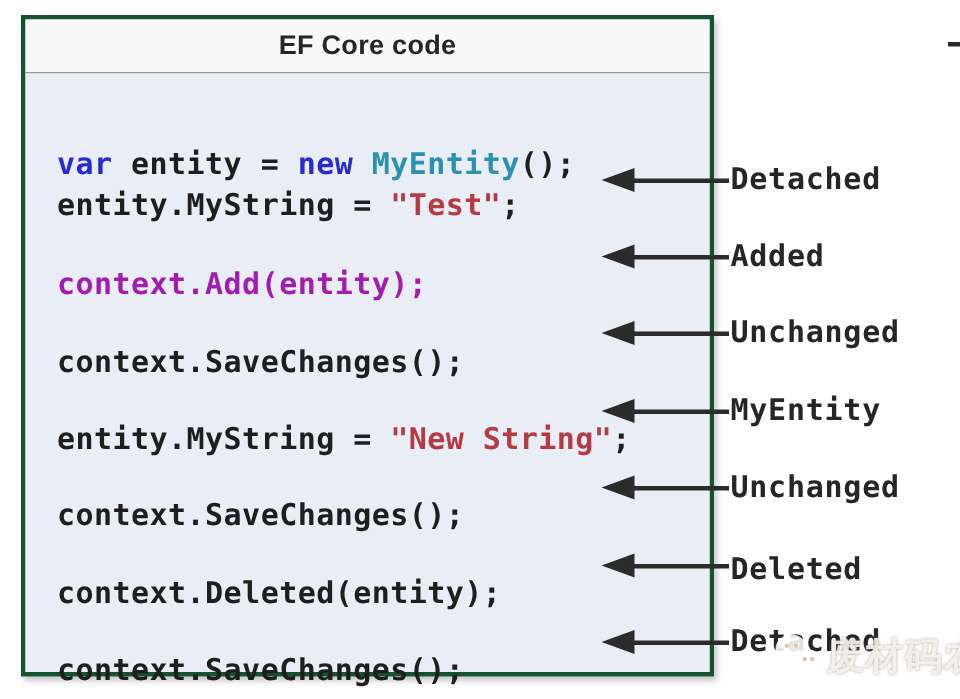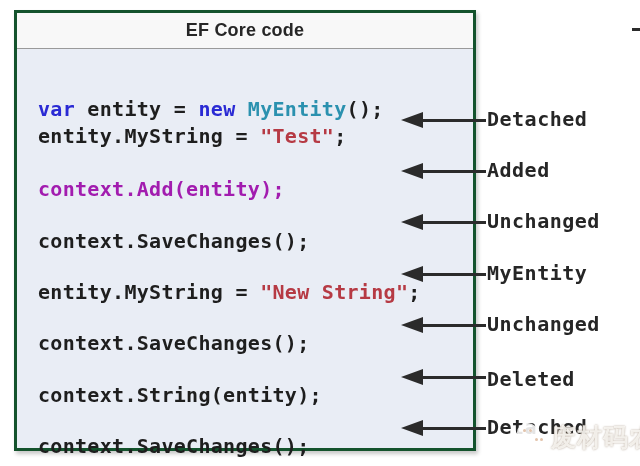--- a/index.html
+++ b/index.html
@@ -62,21 +62,21 @@
   </div>
 
 
   <div>
       <div class="code-line" style="top: 62px;"><span style="color: rgb(42, 42, 212);">var</span><span style="color: rgb(30, 30, 30);"> entity = </span><span style="color: rgb(42, 42, 212);">new</span><span style="color: rgb(30, 30, 30);"> </span><span style="color: rgb(43, 145, 175);">MyEntity</span><span style="color: rgb(30, 30, 30);">();</span></div>
       <div class="code-line" style="top: 89px;"><span style="color: rgb(30, 30, 30);">entity.MyString = </span><span style="color: rgb(182, 58, 68);">"Test"</span><span style="color: rgb(30, 30, 30);">;</span></div>
       <div class="code-line" style="top: 142px;"><span style="color: #a21caf;">context.Add(entity);</span></div>
       <div class="code-line" style="top: 194px;"><span style="color: rgb(30, 30, 30);">context.SaveChanges();</span></div>
       <div class="code-line" style="top: 245px;"><span style="color: rgb(30, 30, 30);">entity.MyString = </span><span style="color: rgb(182, 58, 68);">"New String"</span><span style="color: rgb(30, 30, 30);">;</span></div>
       <div class="code-line" style="top: 296px;"><span style="color: rgb(30, 30, 30);">context.SaveChanges();</span></div>
-      <div class="code-line" style="top: 348px;"><span style="color: rgb(30, 30, 30);">context.String(entity);</span></div>
+      <div class="code-line" style="top: 348px;"><span style="color: rgb(30, 30, 30);">context.Deleted(entity);</span></div>
       <div class="code-line" style="top: 399px;"><span style="color: rgb(30, 30, 30);">context.SaveChanges();</span></div>
     </div>
   <div>
       <div class="state-label" style="top: 108px;">Detached</div>
       <div class="state-label" style="top: 159px; text-align: right;">Added</div>
       <div class="state-label" style="top: 210px;">Unchanged</div>
       <div class="state-label" style="top: 262px;">MyEntity</div>
       <div class="state-label" style="top: 313px;">Unchanged</div>
       <div class="state-label" style="top: 368px;">Deleted</div>
       <div class="state-label" style="top: 416px;">Detached</div>

